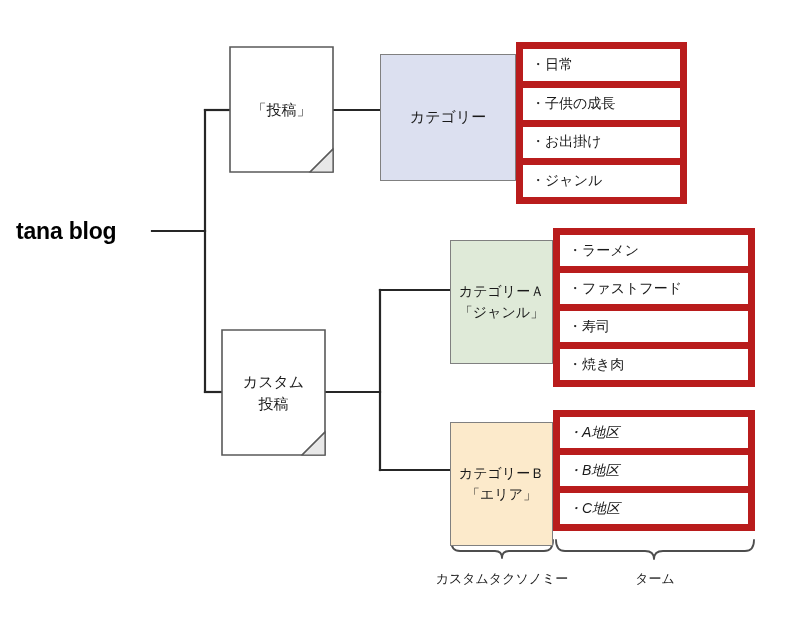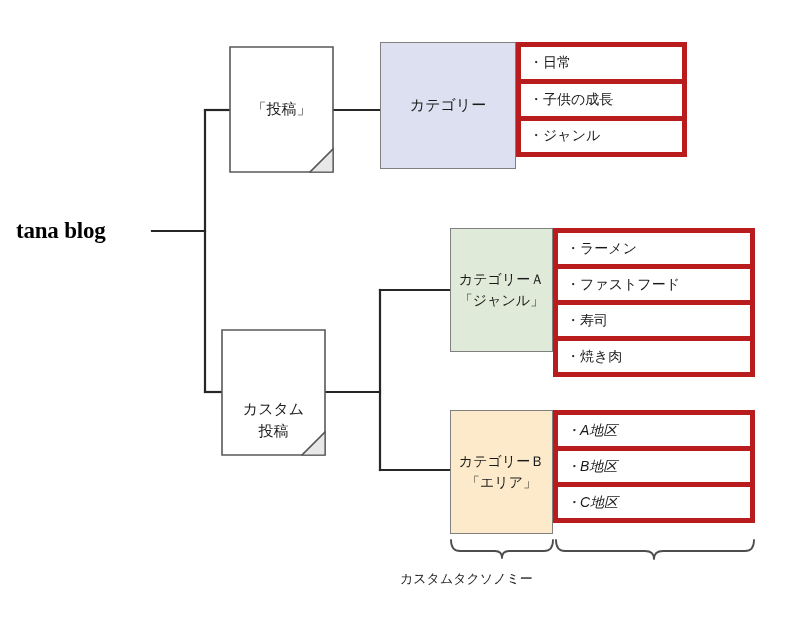--- a/index.html
+++ b/index.html
@@ -21,21 +21,20 @@
     position: absolute;
     left: 0;
     top: 0;
     width: 791px;
     height: 620px;
     pointer-events: none;
   }
   .node-abs {
     position: absolute;
     box-sizing: border-box;
-    font-family: Liberation Serif, serif;
   }
   
   #root-label {
     left: 16px;
     top: 215px;
     width: 140px;
     height: 32px;
     font-size: 23px;
     font-weight: bold;
     color: #000000;
@@ -59,33 +58,33 @@
     left: 230px;
     top: 47px;
     width: 103px;
     height: 125px;
   }
   #doc-custom {
     left: 222px;
     top: 330px;
     width: 103px;
     height: 125px;
-    margin-top: 28px;
   }
   
   .cat-box {
     display: flex;
     flex-direction: column;
     align-items: center;
     justify-content: center;
     text-align: center;
     font-size: 14px;
     color: #1a1a1a;
     border: 1px solid #808080;
     line-height: 1.5;
+    margin-top: 12px;
   }
   #cat-blue {
     left: 380px;
     top: 42px;
     width: 136px;
     height: 127px;
     background: #dce0f0;
     font-size: 15px;
   }
   #cat-green {
@@ -102,21 +101,21 @@
     height: 124px;
     background: #fceacb;
   }
   
   .term-table {
     border-collapse: collapse;
     position: absolute;
     table-layout: fixed;
   }
   .term-table td {
-    border: 5px solid #b91c1c;
+    border: 7px solid #b91c1c;
     font-size: 14px;
     color: #1a1a1a;
     padding: 0 6px 0 8px;
     height: 31px;
     vertical-align: middle;
     background: #ffffff;
     white-space: nowrap;
   }
   #table-post {
     left: 516px;
@@ -134,21 +133,21 @@
     left: 553px;
     top: 410px;
     width: 202px;
   }
   #table-area td { height: 31px; font-style: italic; }
   
   .brace-label {
     position: absolute;
     font-size: 13px;
     color: #1a1a1a;
-    text-align: left;
+    text-align: center;
     white-space: nowrap;
   }
   #label-taxonomy {
     left: 400px;
     top: 570px;
     width: 204px;
   }
   #label-term {
     left: 580px;
     top: 570px;
@@ -227,20 +226,23 @@
 
   <table class="term-table" id="table-post">
     <tbody>
       <tr>
           <td>・日常</td>
         </tr>
       <tr>
           <td>・子供の成長</td>
         </tr>
       <tr>
+          <td>・お出掛け</td>
+        </tr>
+      <tr>
           <td>・ジャンル</td>
         </tr>
     </tbody>
   </table>
 
   <table class="term-table" id="table-genre">
     <tbody>
       <tr>
           <td>・ラーメン</td>
         </tr>
@@ -264,14 +266,15 @@
       <tr>
           <td>・B地区</td>
         </tr>
       <tr>
           <td>・C地区</td>
         </tr>
     </tbody>
   </table>
 
   <div class="brace-label" id="label-taxonomy">カスタムタクソノミー</div>
+  <div class="brace-label" id="label-term">ターム</div>
 
 </div>
 
 </body></html>

